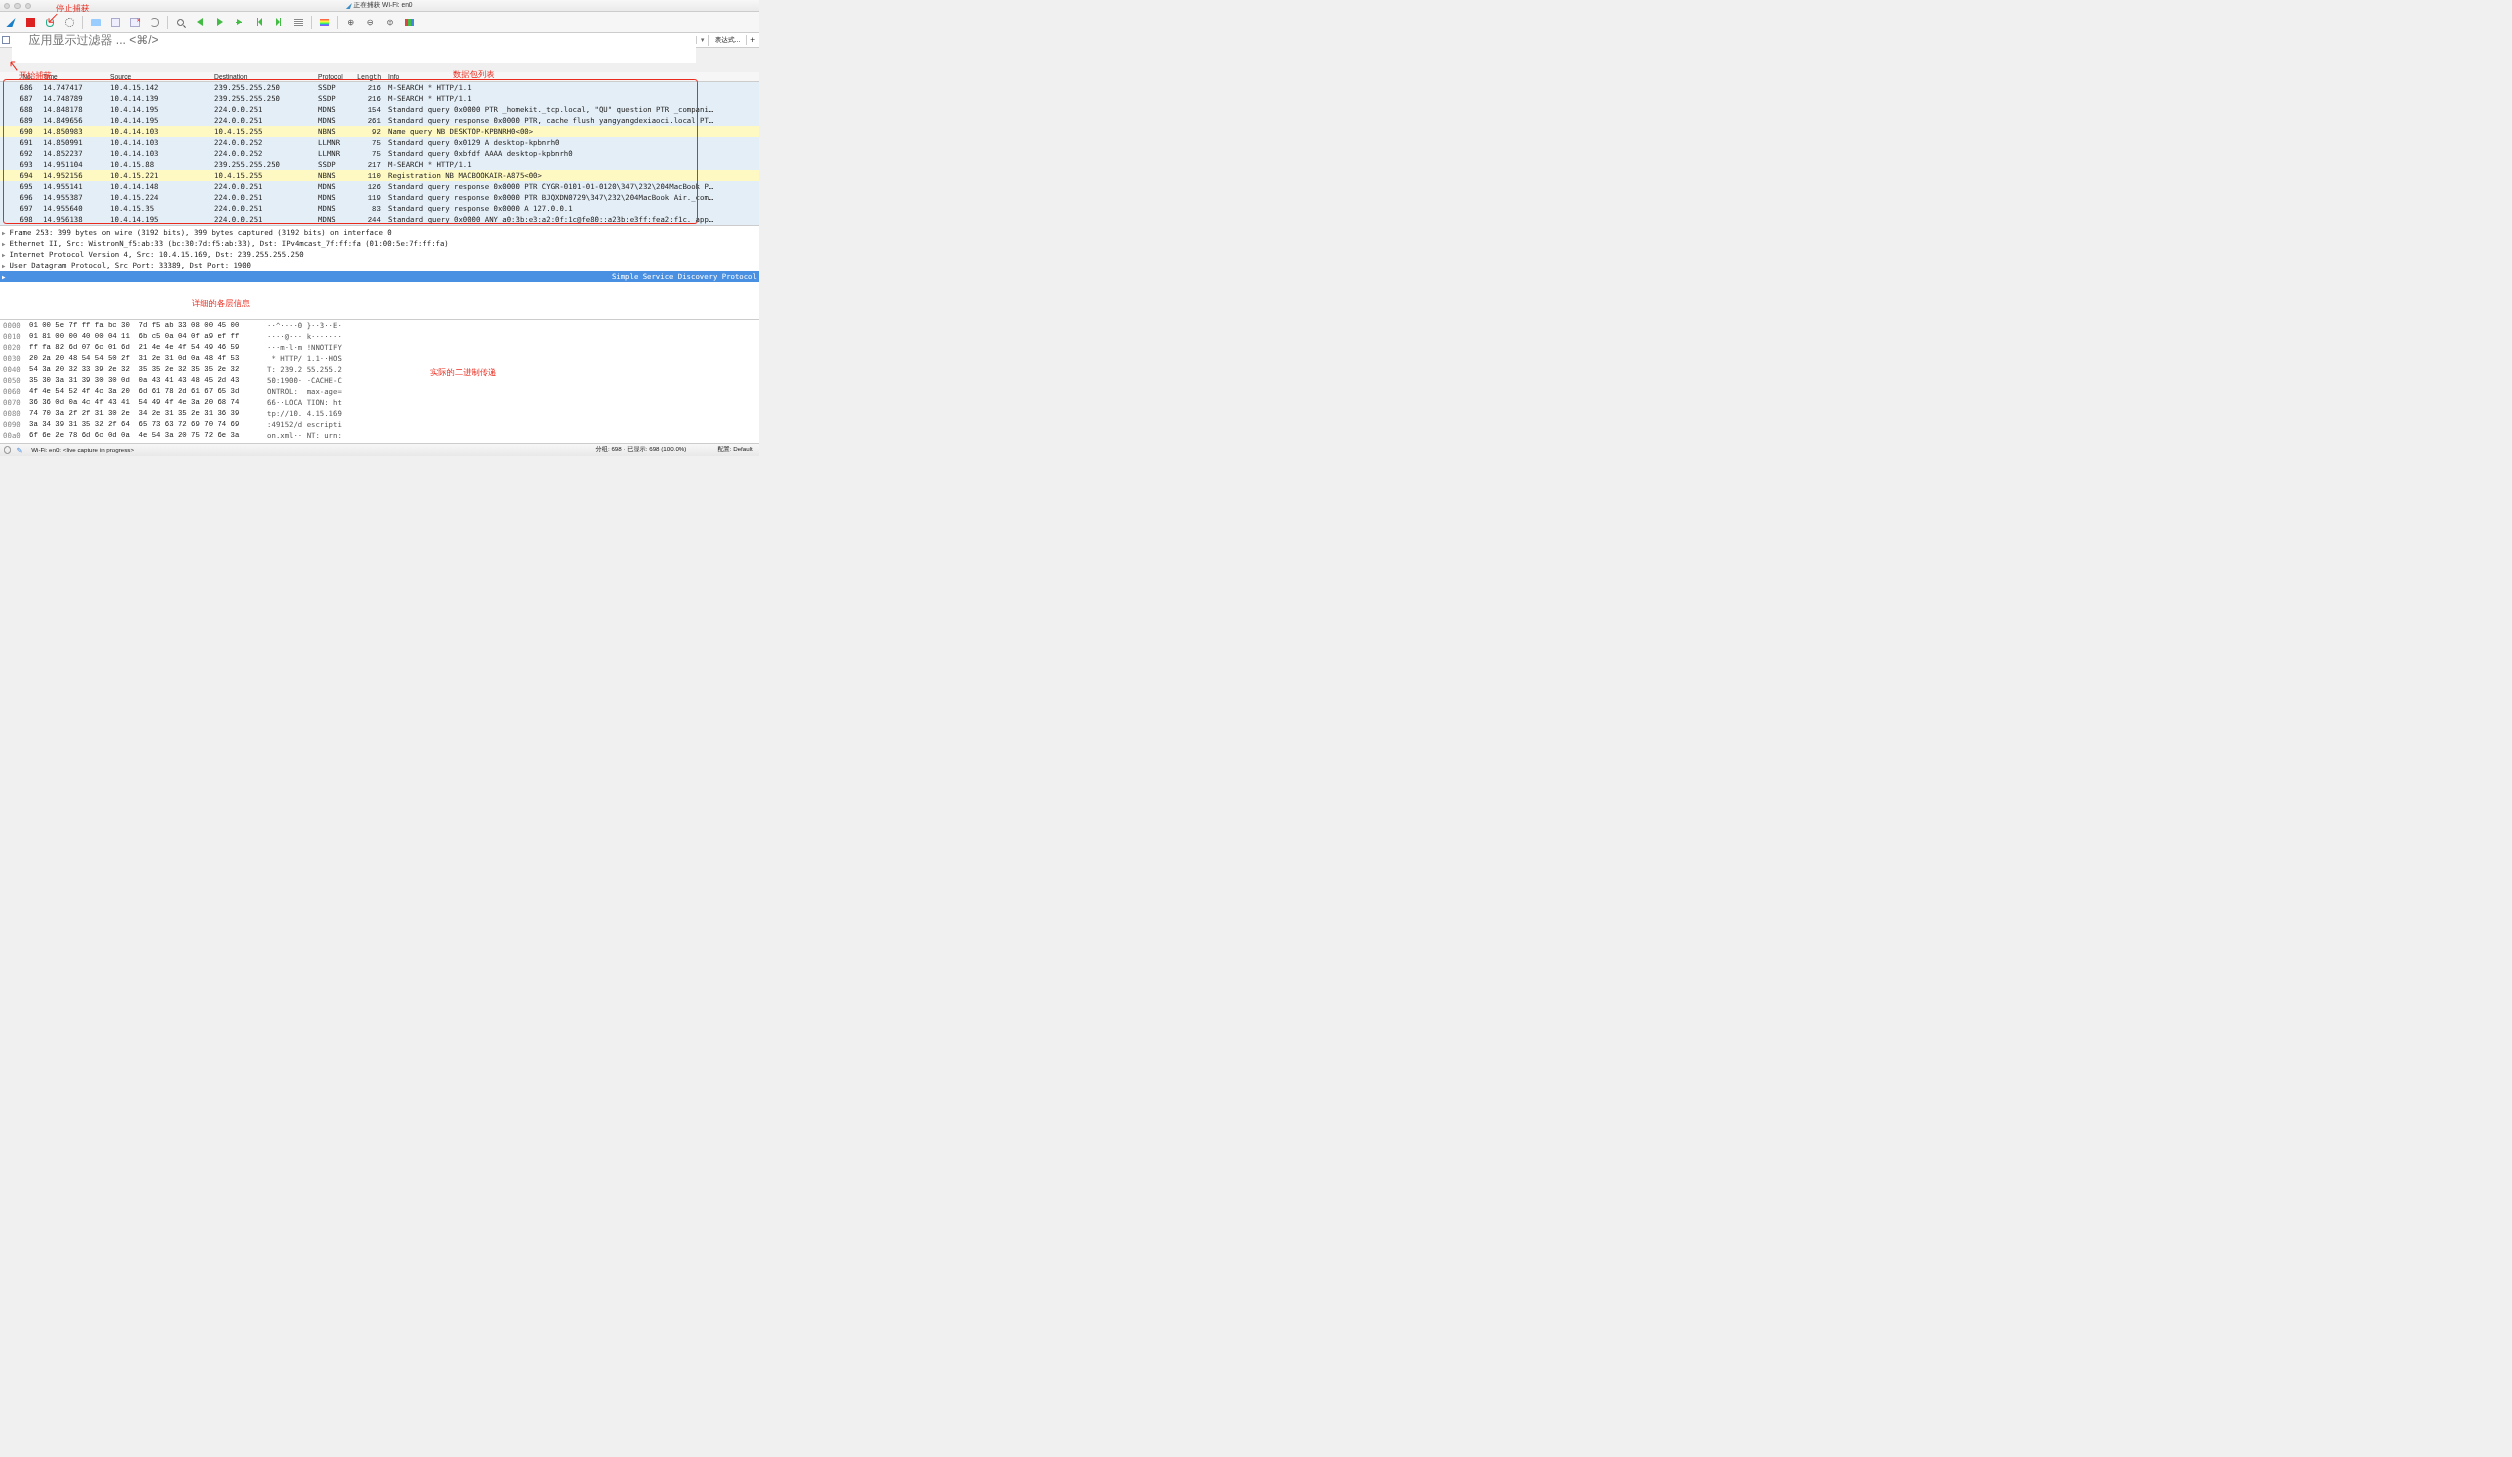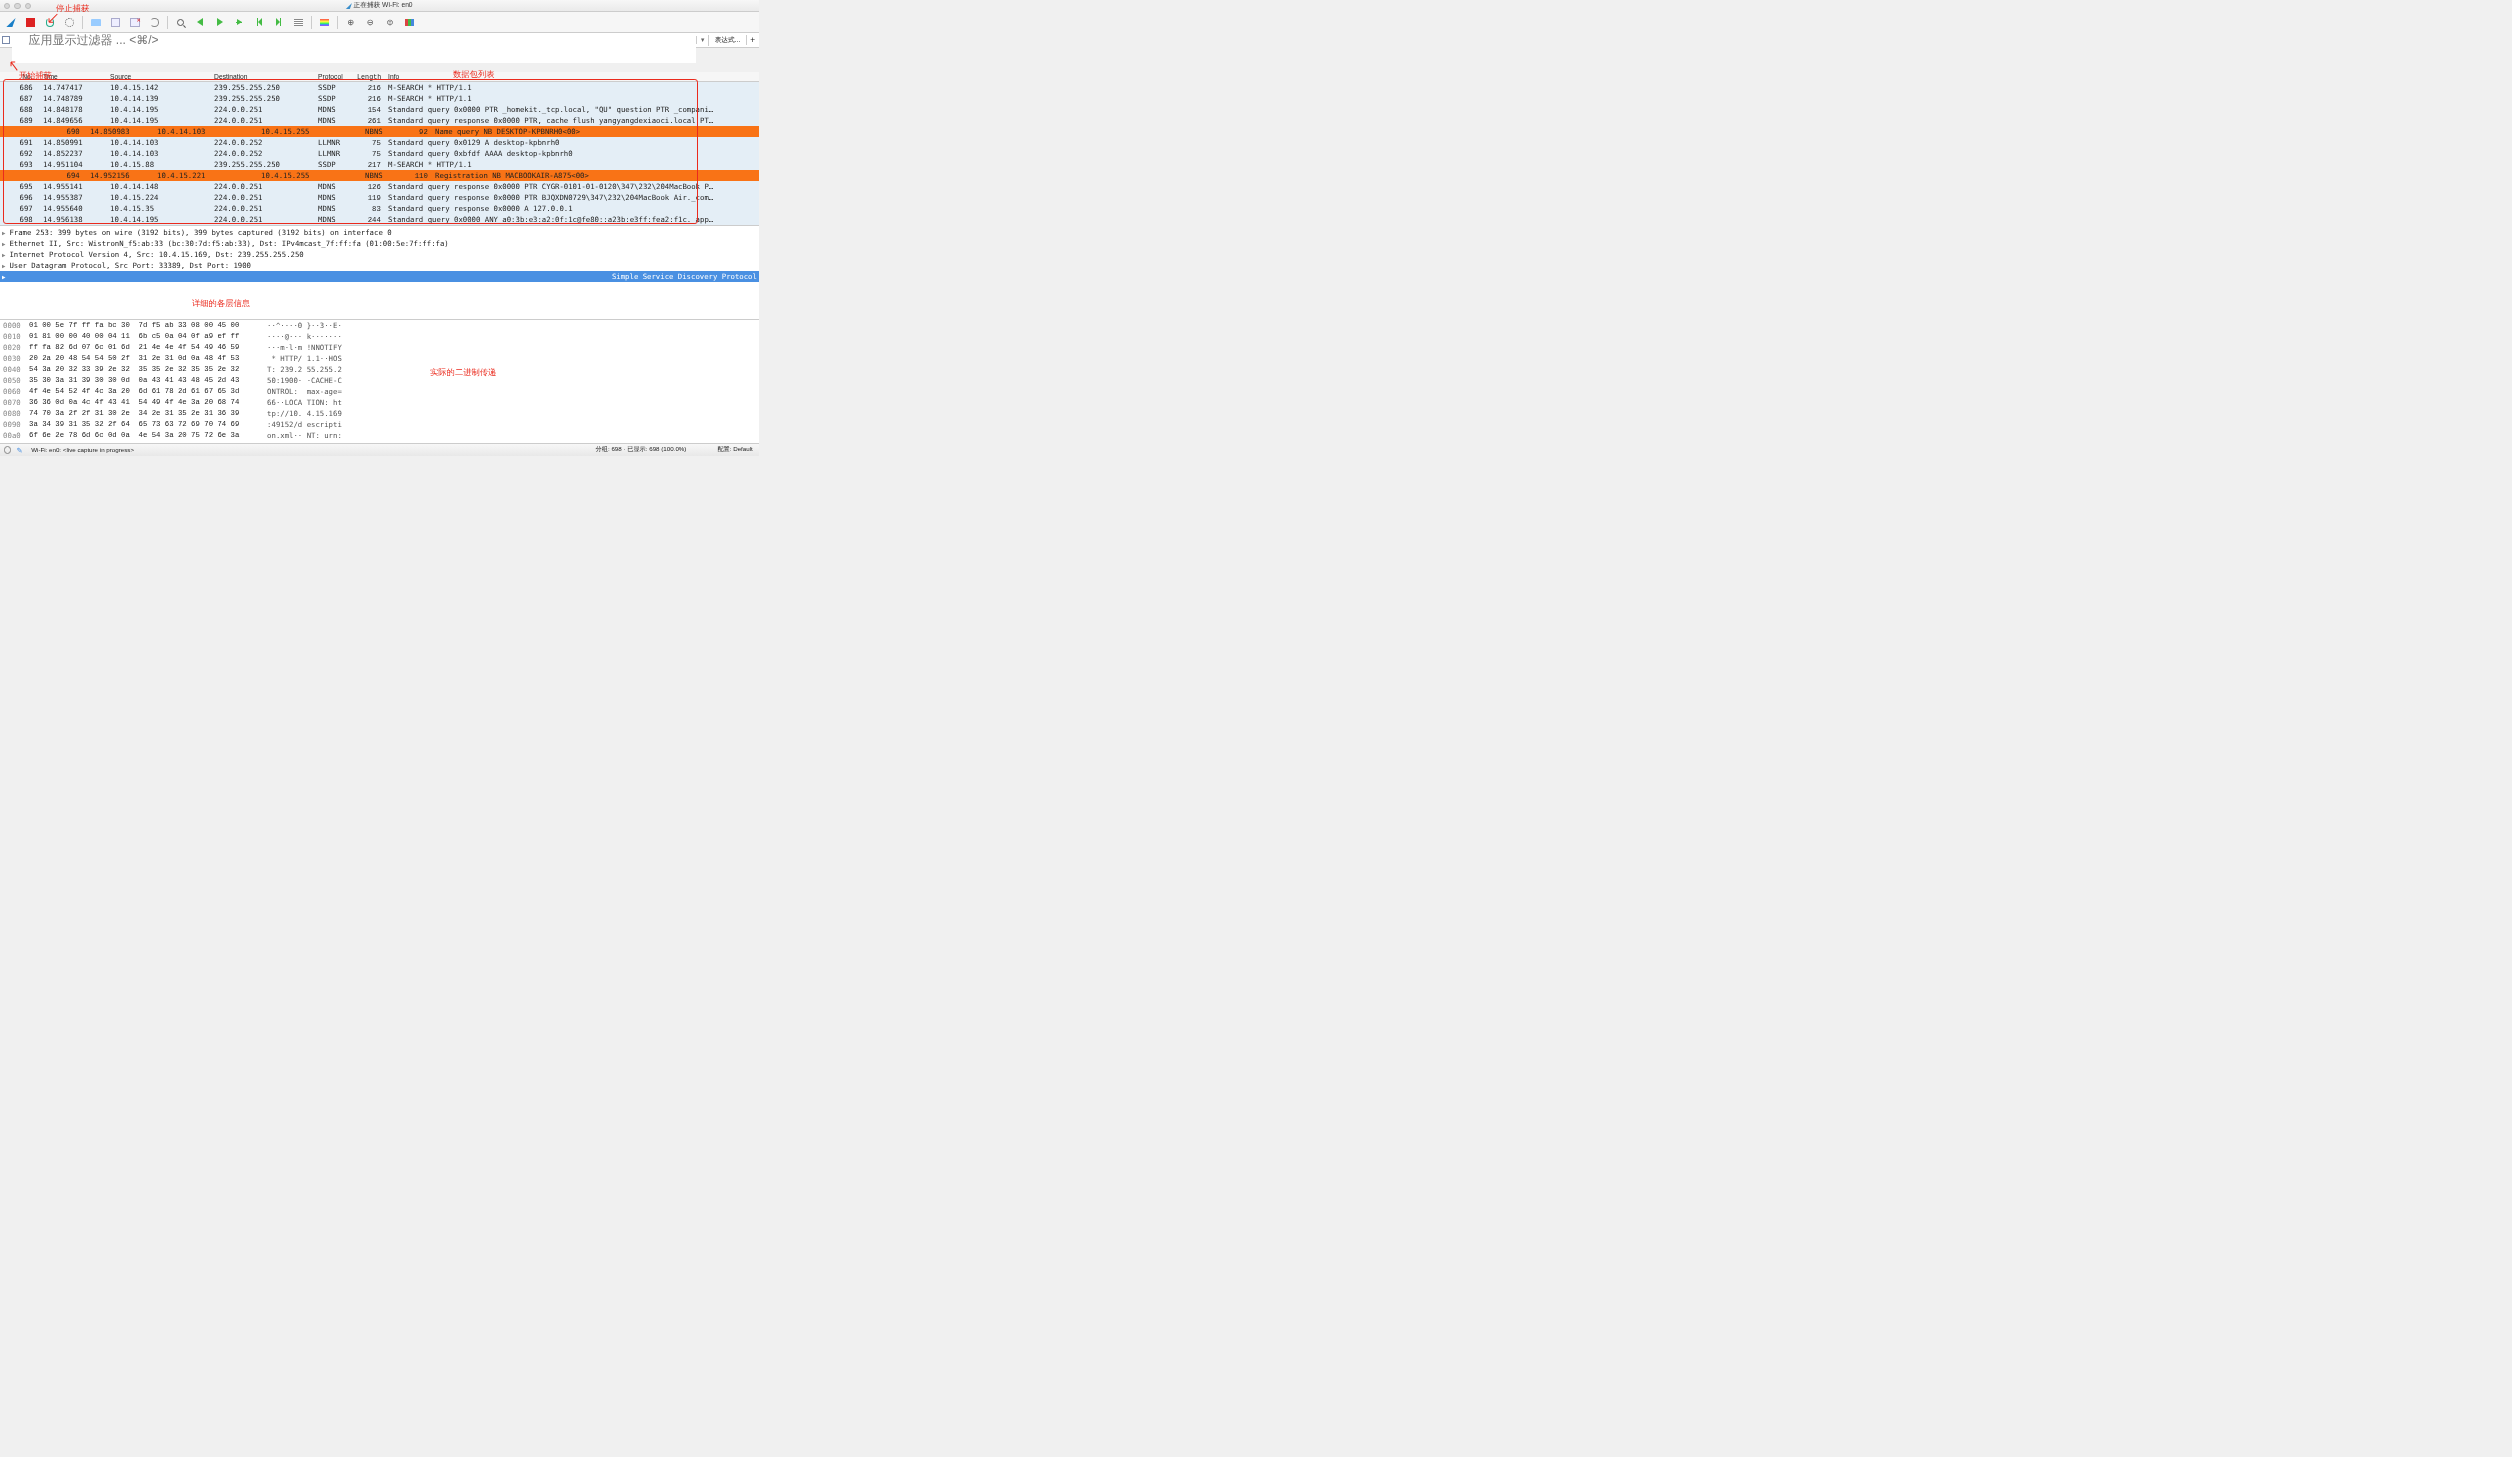--- a/index.html
+++ b/index.html
@@ -50,21 +50,21 @@
 .c-no { width: 41px; text-align: right; padding-right: 8.3px !important; }
 .c-time { width: 67px; }
 .c-src { width: 104px; }
 .c-dst { width: 104px; }
 .c-proto { width: 39px; }
 .c-len { width: 31px; text-align: right; padding-right: 5.2px !important; font-family: Liberation Mono, monospace; }
 .c-info { flex: 1; }
 .pkrows { font-family: Menlo, Consolas, monospace; font-size: 7.3px; }
 .pkrow { display: flex; height: 11px; align-items: center; }
 .bg-blue { background: #e4eef6; }
-.bg-yellow { background: #f97316; padding-left: 47px; }
+.bg-yellow { background: #fef9c3; }
 .details { background: #fff; border-top: 0.5px solid #ccc; font-family: Menlo, Consolas, monospace; font-size: 7.3px; padding: 1px 0; position: relative; }
 .drow { display: flex; align-items: center; padding: 0 2.1px; height: 11px; }
 .tri { color: #888; width: 7.3px; font-size: 5.7px; }
 .drow.sel { background: #4a90e2; color: #fff; justify-content: space-between; }
 .drow.sel .tri { color: #fff; }
 .details-space { height: 36px; position: relative; }
 .hexpane { background: #fff; border-top: 0.5px solid #ccc; font-family: Menlo, Consolas, monospace; font-size: 7.3px; padding: 1px 3.1px; position: relative; }
 .hexrow { display: flex; height: 11px; white-space: pre; }
 .hoff { color: #888; width: 26px; }
 .hbytes { width: 238px; font-family: Liberation Mono, monospace; }

